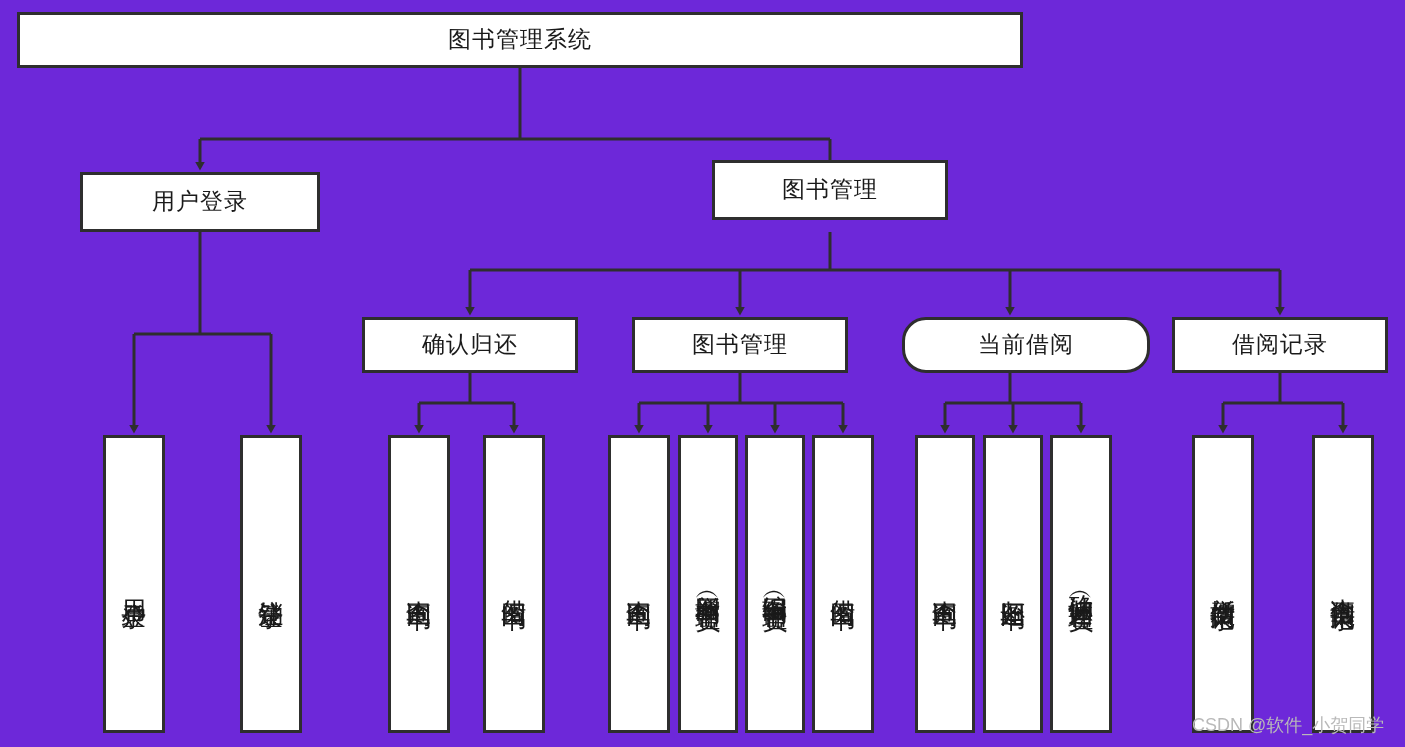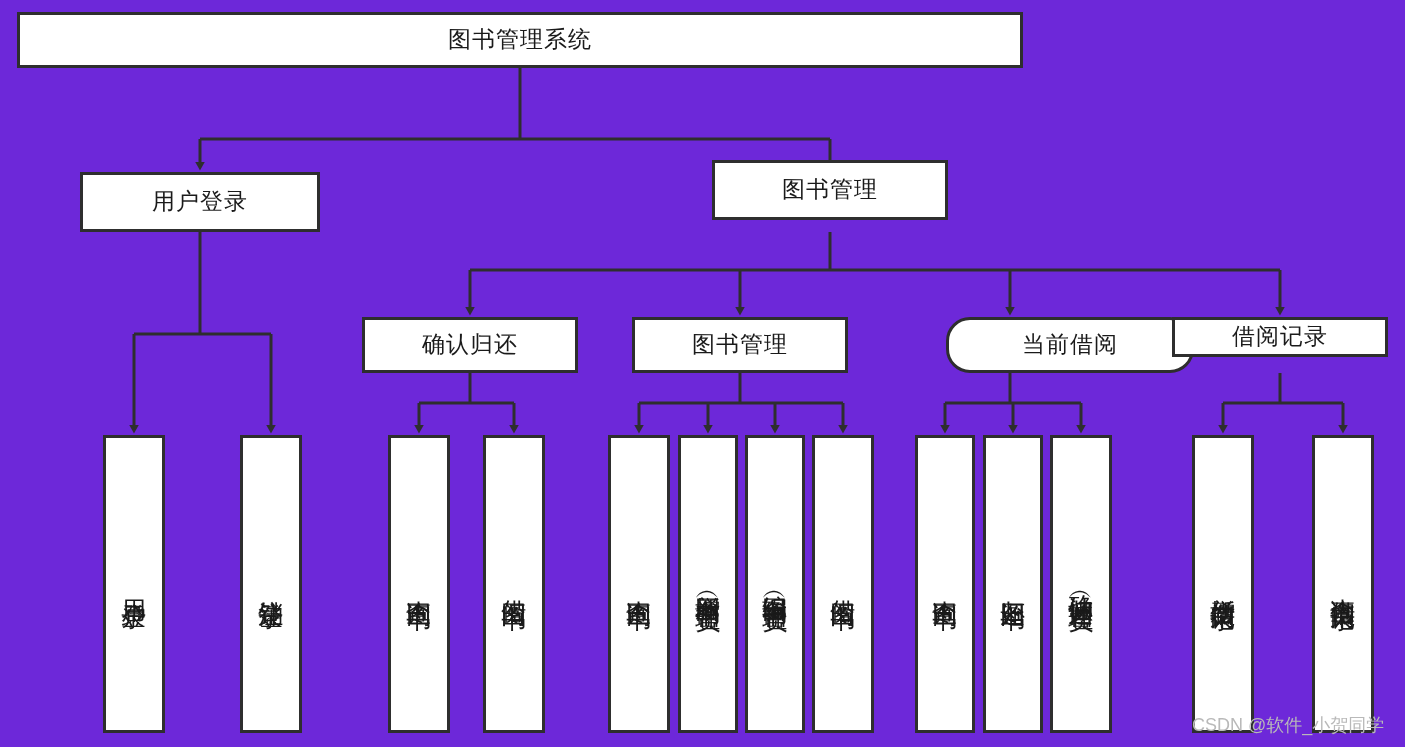--- a/index.html
+++ b/index.html
@@ -128,24 +128,24 @@
       </div>
       <div class="node horiz" style="left: 712px; top: 160px; width: 236px; height: 60px;">
         <span>图书管理</span>
       </div>
       <div class="node horiz" style="left: 362px; top: 317px; width: 216px; height: 56px;">
         <span>确认归还</span>
       </div>
       <div class="node horiz" style="left: 632px; top: 317px; width: 216px; height: 56px;">
         <span>图书管理</span>
       </div>
-      <div class="node horiz" style="left: 946px; top: 317px; width: 248px; height: 56px; border-radius: 24px;">
+      <div class="node horiz" style="left: 902px; top: 317px; width: 248px; height: 56px; border-radius: 24px;">
         <span>当前借阅</span>
       </div>
-      <div class="node horiz" style="left: 1172px; top: 317px; width: 216px; height: 40px;">
+      <div class="node horiz" style="left: 1172px; top: 317px; width: 216px; height: 56px;">
         <span>借阅记录</span>
       </div>
       <div class="node vert" style="left: 103px; top: 435px; width: 62px; height: 298px;">
         <span class="vtext">用户登录</span>
       </div>
       <div class="node vert" style="left: 240px; top: 435px; width: 62px; height: 298px;">
         <span class="vtext">注销登录</span>
       </div>
       <div class="node vert" style="left: 388px; top: 435px; width: 62px; height: 298px;">
         <span class="vtext">查询图书</span>

